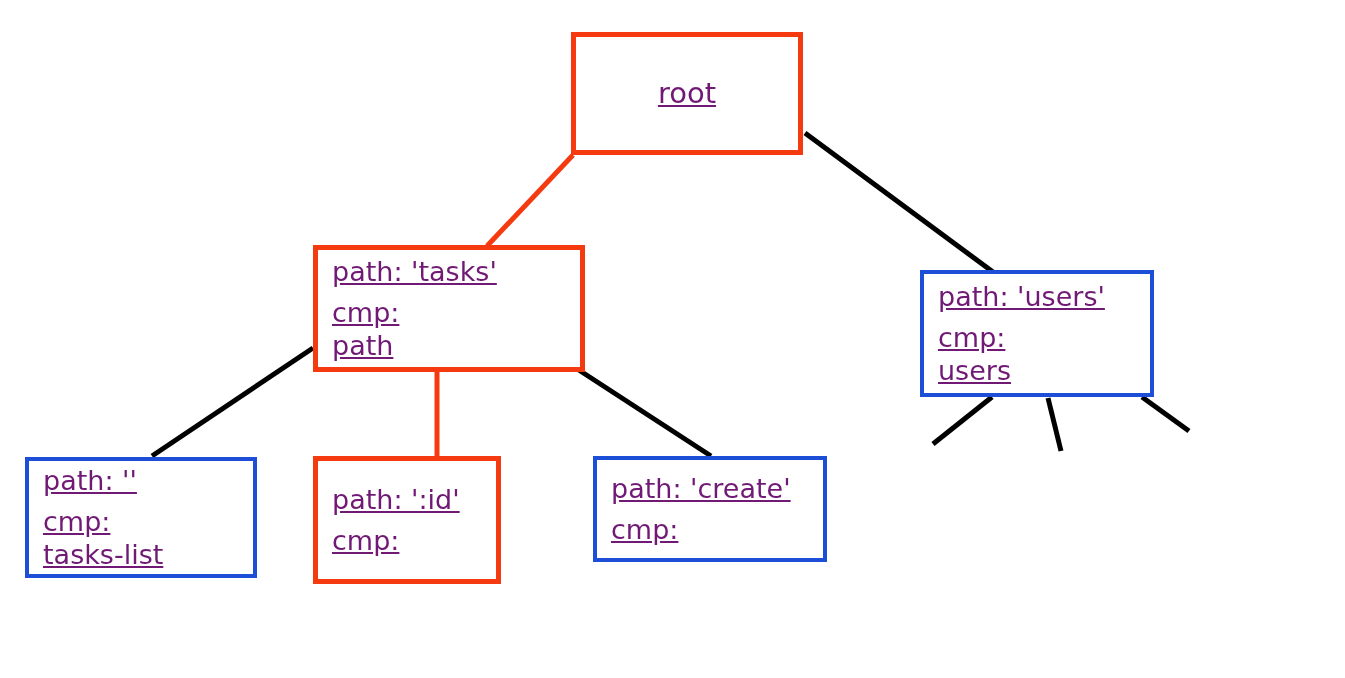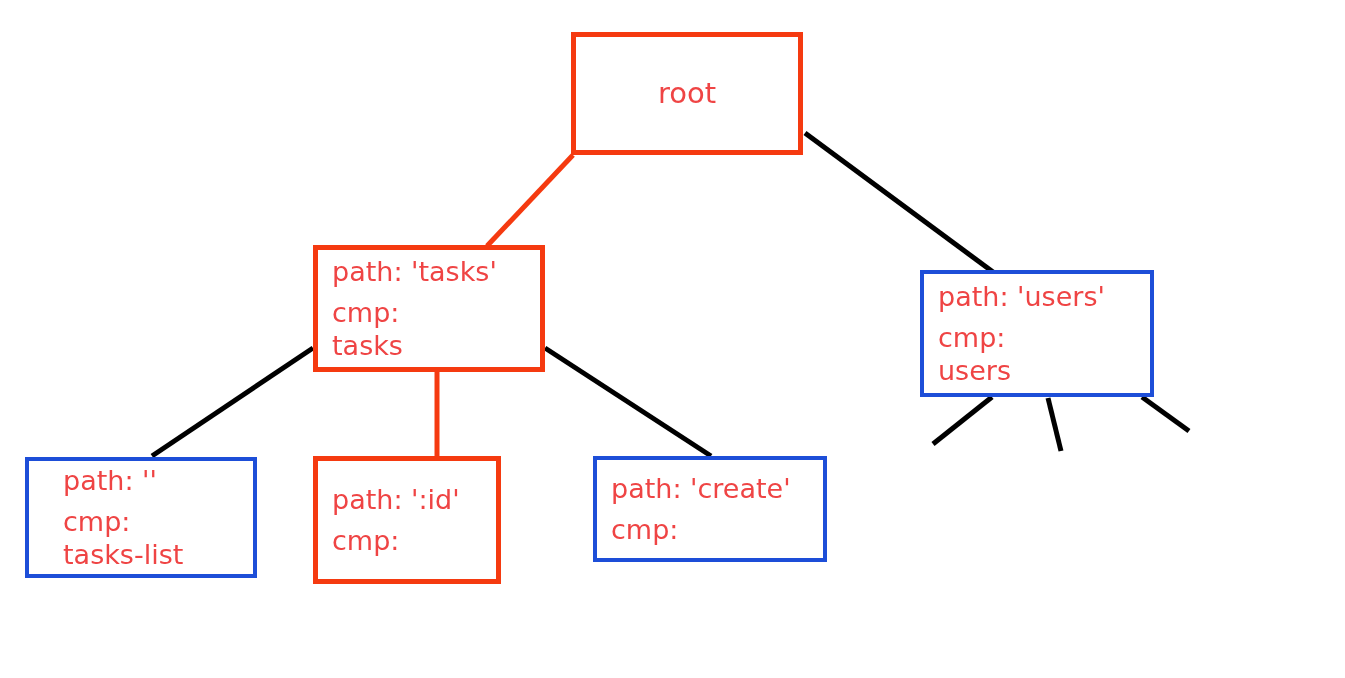--- a/index.html
+++ b/index.html
@@ -34,25 +34,26 @@
   .node.black {
     border: 4px solid #1d4ed8;
   }
   .node.red {
     border: 5px solid #f53a10;
   }
   .node.center {
     align-items: center;
   }
   .node-line {
-    color: #ef4444;
+    color: #701a75;
     font-size: 27px;
     line-height: 1.30;
     white-space: pre;
     padding-left: 14px;
+    text-decoration: underline;
   }
   .node.center .node-line {
     padding-left: 0;
     font-size: 29px;
   }
   .node-line.tight {
     line-height: 1.22;
   }
   .spacer-line {
     height: 8px;
@@ -69,33 +70,33 @@
       <line x1="437" y1="370" x2="437" y2="458" stroke="#f53a10" stroke-width="5" stroke-linecap="butt"></line>
       <line x1="545" y1="348" x2="711" y2="456" stroke="#000000" stroke-width="5" stroke-linecap="butt"></line>
       <line x1="992" y1="397" x2="933" y2="444" stroke="#000000" stroke-width="5" stroke-linecap="butt"></line>
       <line x1="1048" y1="398" x2="1061" y2="451" stroke="#000000" stroke-width="5" stroke-linecap="butt"></line>
       <line x1="1142" y1="397" x2="1189" y2="431" stroke="#000000" stroke-width="5" stroke-linecap="butt"></line>
     </svg>
   <div id="node-layer">
       <div class="node red center" style="left: 571px; top: 32px; width: 232px; height: 123px;">
         <div class="node-line">root</div>
       </div>
-      <div class="node red" style="left: 313px; top: 245px; width: 232px; height: 127px; justify-content: center;">
+      <div class="node red" style="left: 313px; top: 245px; width: 272px; height: 127px; justify-content: center;">
         <div class="node-line">path: 'tasks'</div>
         <div class="spacer-line"></div>
         <div class="node-line tight">cmp:</div>
-        <div class="node-line tight">tasks</div>
+        <div class="node-line tight">path</div>
       </div>
       <div class="node black" style="left: 920px; top: 270px; width: 234px; height: 127px;">
         <div class="node-line">path: 'users'</div>
         <div class="spacer-line"></div>
         <div class="node-line tight">cmp:</div>
         <div class="node-line tight">users</div>
       </div>
-      <div class="node black" style="left: 25px; top: 457px; width: 232px; height: 121px; padding-left: 20px;">
+      <div class="node black" style="left: 25px; top: 457px; width: 232px; height: 121px;">
         <div class="node-line">path: ''</div>
         <div class="spacer-line"></div>
         <div class="node-line tight">cmp:</div>
         <div class="node-line tight">tasks-list</div>
       </div>
       <div class="node red" style="left: 313px; top: 456px; width: 188px; height: 128px;">
         <div class="node-line">path: ':id'</div>
         <div class="spacer-line"></div>
         <div class="node-line tight">cmp:</div>
       </div>

